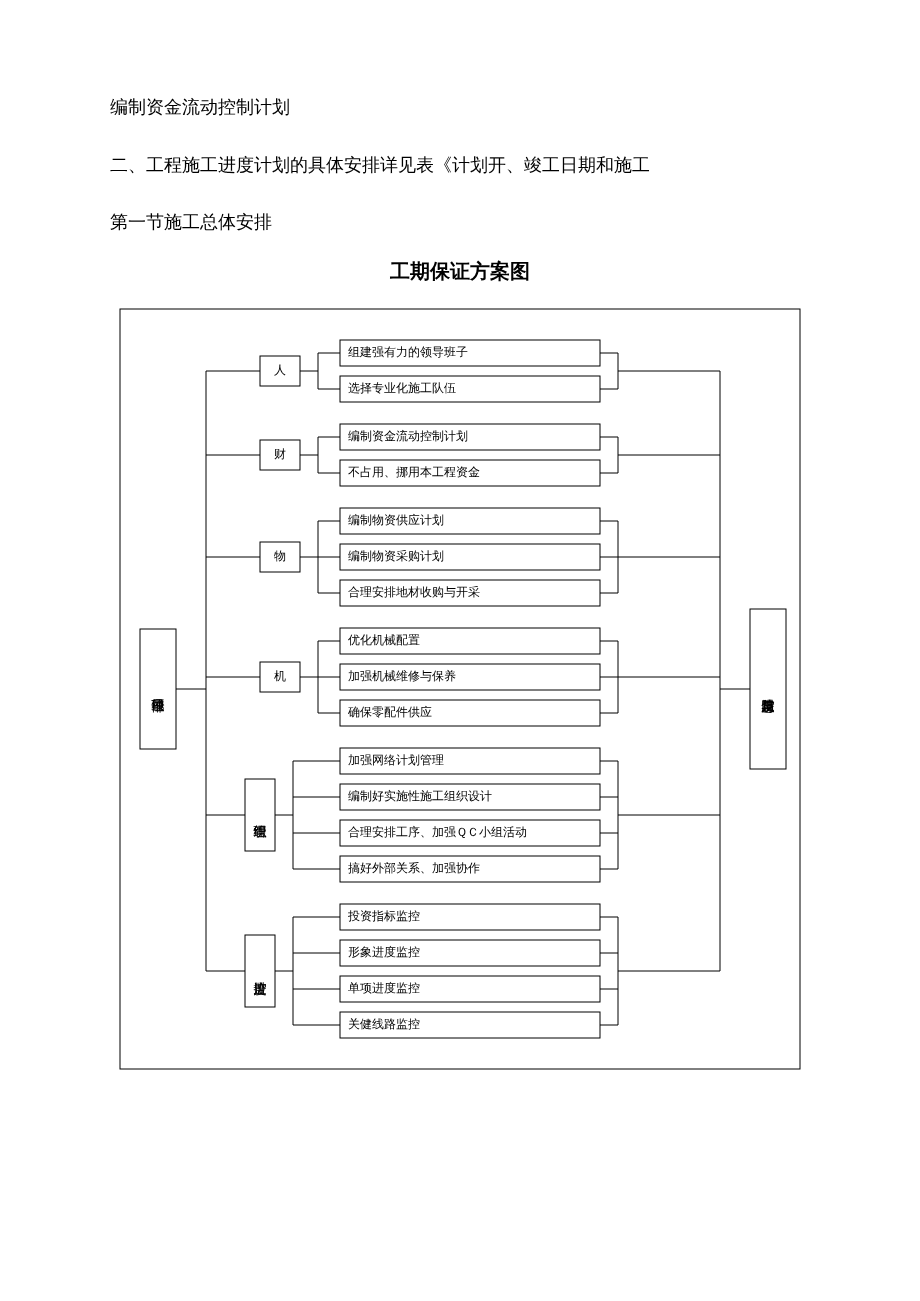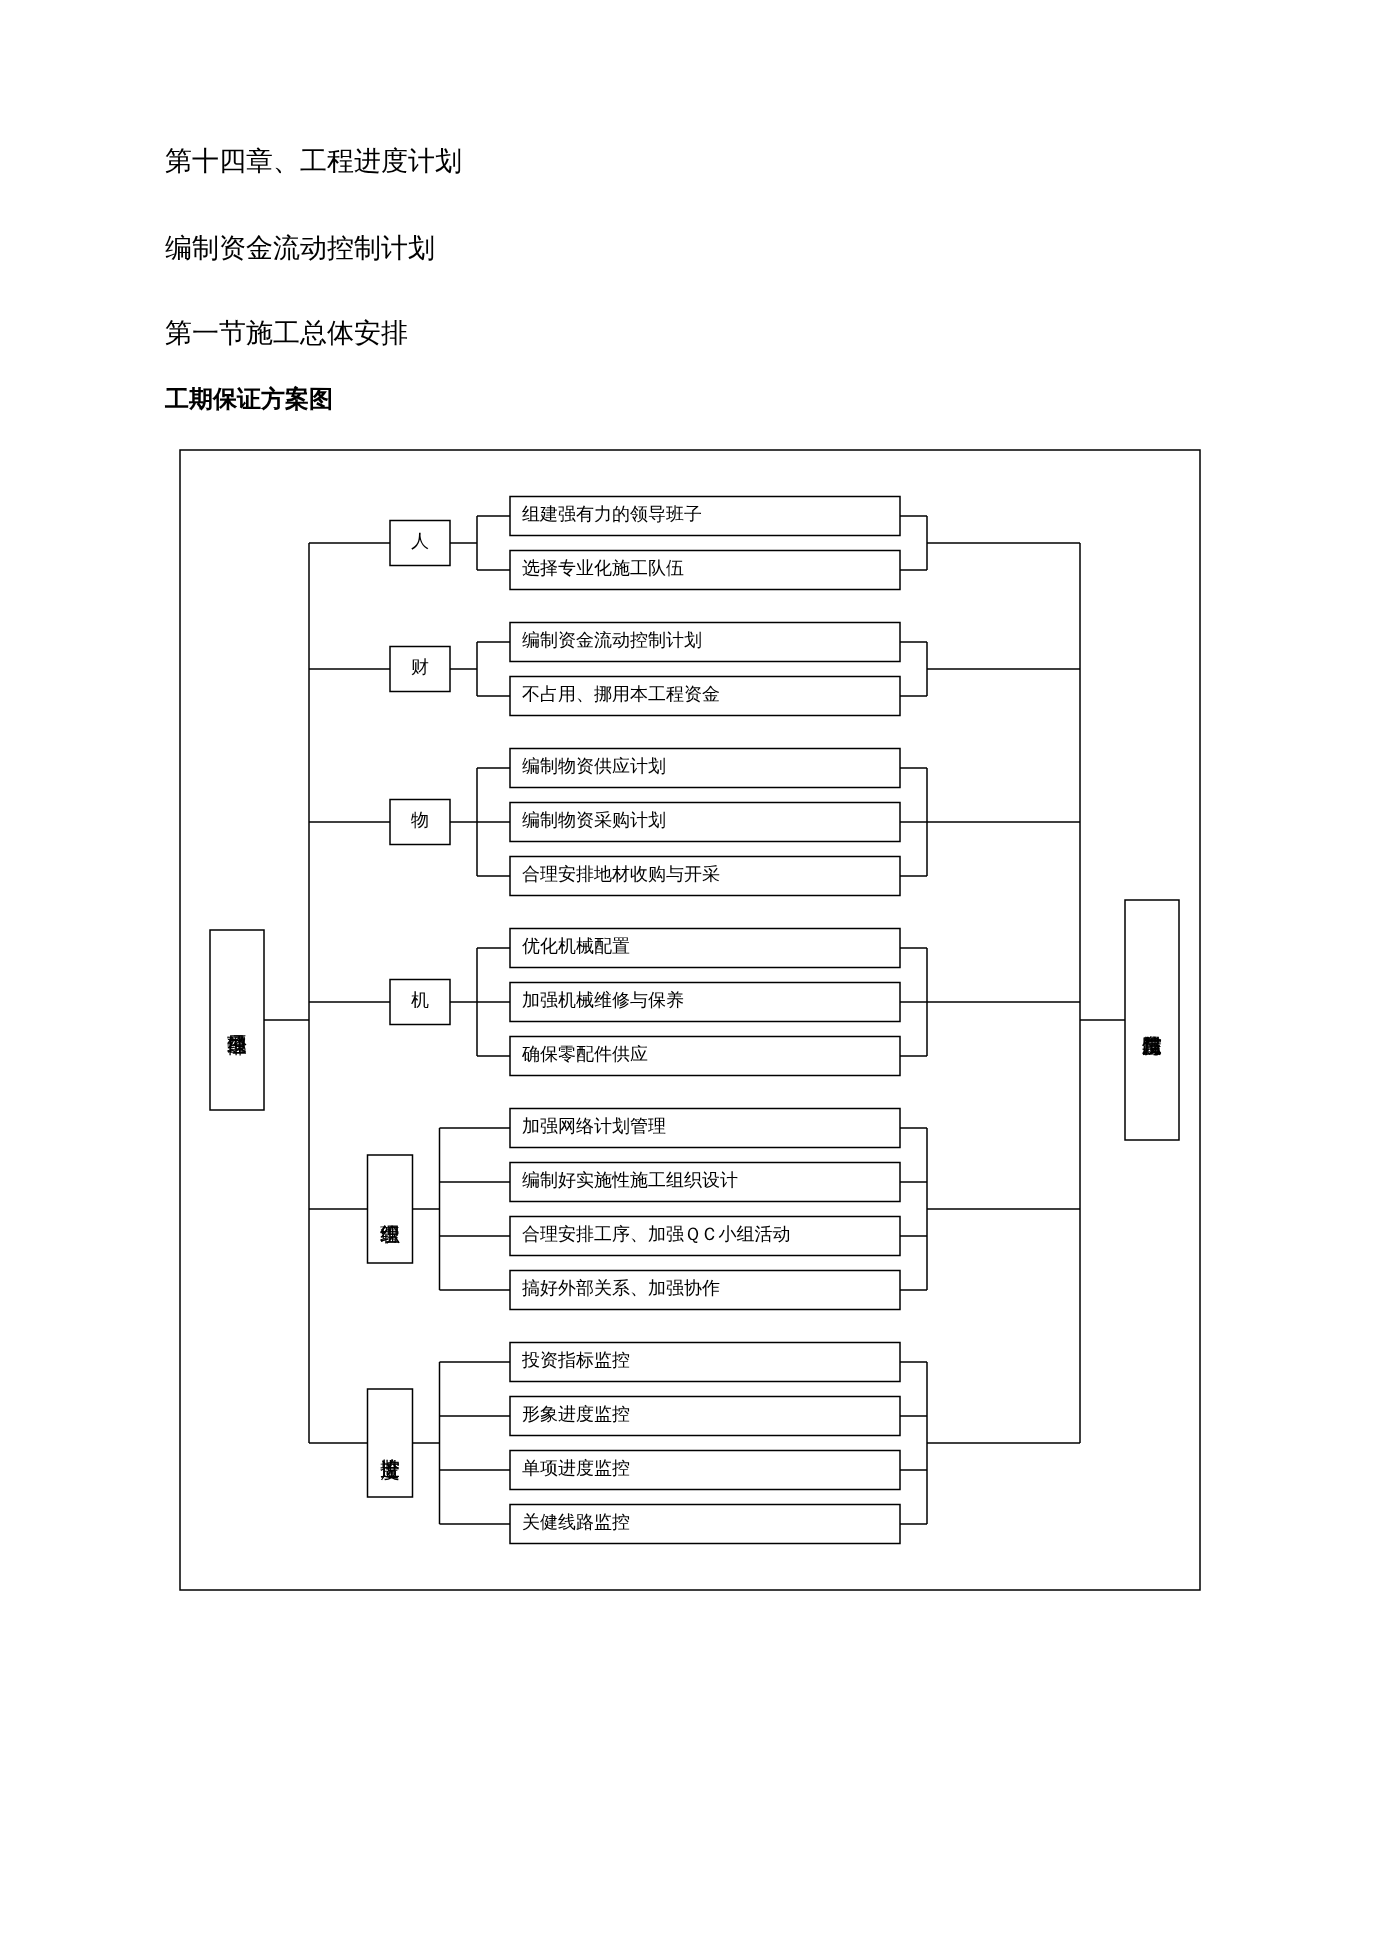--- a/index.html
+++ b/index.html
@@ -10,37 +10,37 @@
     font-size: 18px;
     line-height: 2.2;
   }
   .page {
     width: 920px;
     margin: 0 auto;
     padding: 70px 110px 40px 110px;
     box-sizing: border-box;
   }
   .chart-title {
-    text-align: left;
+    text-align: center;
     font-weight: bold;
     font-family: "SimHei", sans-serif;
-    font-size: 16px;
+    font-size: 20px;
     margin-top: -12px;
     margin-bottom: 6px;
   }
   svg { display: block; margin: 0 auto; }
   text.rot { writing-mode: vertical-rl; text-orientation: upright; }
   text { font-family: "SimSun", "STSong", serif; }
 </style>
 </head>
 <body>
 
 <div class="page">
-  <p>第十四章、工程进度计划</p>
   <p>编制资金流动控制计划</p>
+  <p>二、工程施工进度计划的具体安排详见表《计划开、竣工日期和施工</p>
   <p>第一节施工总体安排</p>
   <div class="chart-title">工期保证方案图</div>
   <svg id="diagram" width="700" height="780" viewBox="0 0 700 780">
       <rect x="10" y="10" width="680" height="760" fill="#fff" stroke="#000" stroke-width="1"></rect>
       <rect x="30" y="330" width="36" height="120" fill="#fff" stroke="#000" stroke-width="1"></rect>
       <text x="48" y="390" font-size="13" text-anchor="middle" class="rot">项目经理部</text>
       <rect x="640" y="310" width="36" height="160" fill="#fff" stroke="#000" stroke-width="1"></rect>
       <text x="658" y="390" font-size="13" text-anchor="middle" class="rot">信息跟踪与反馈</text>
       <rect x="150" y="57" width="40" height="30" fill="#fff" stroke="#000" stroke-width="1"></rect>
       <text x="170" y="72" font-size="12" text-anchor="middle" dominant-baseline="middle">人</text>

